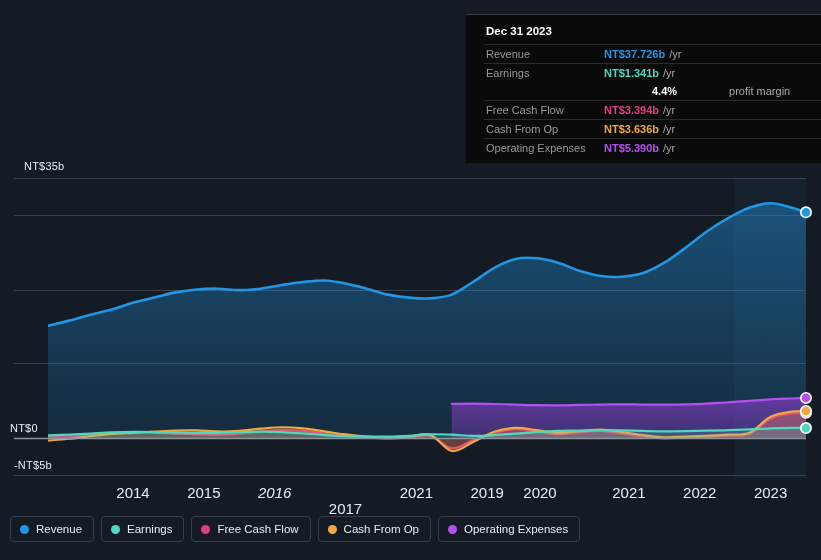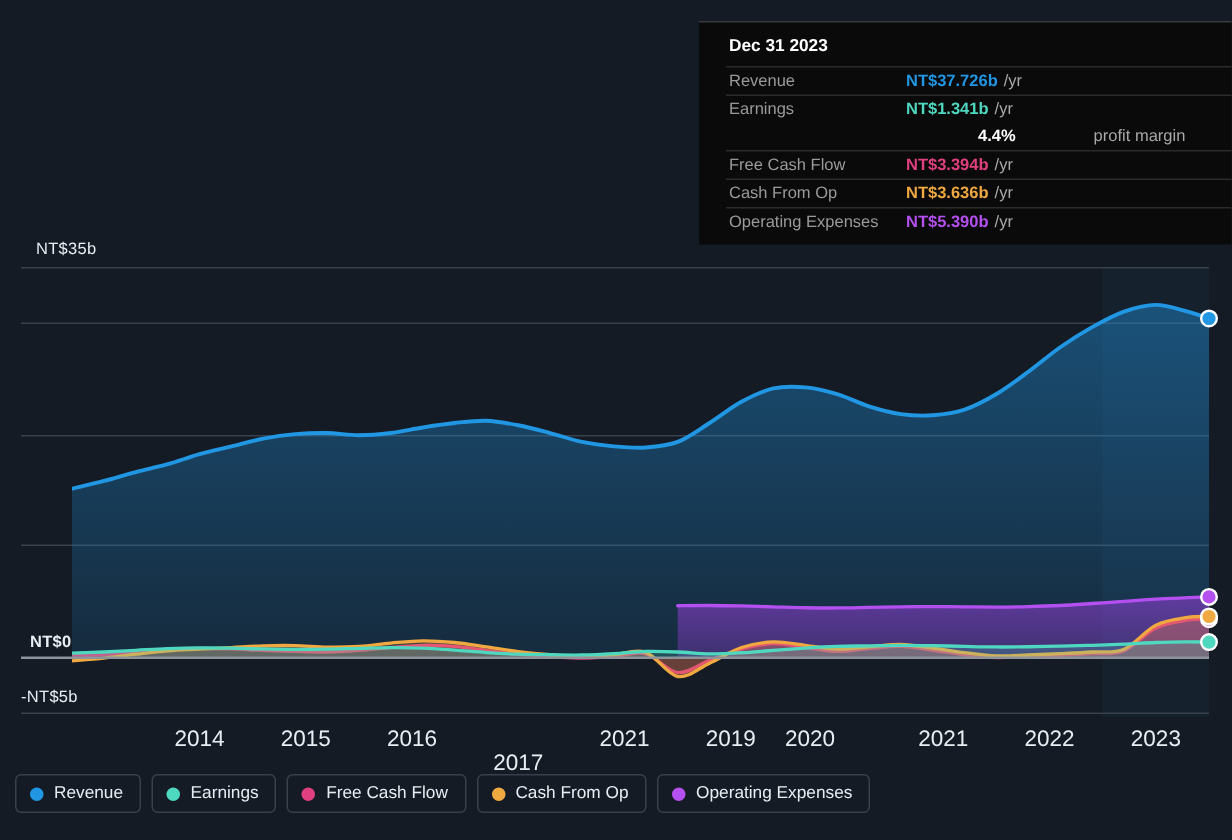--- a/index.html
+++ b/index.html
@@ -105,27 +105,27 @@
     <g id="endpoint-layer">
         <circle cx="806.00" cy="212.32" r="5.2" fill="#2196e3" stroke="#ffffff" stroke-width="1.6"></circle>
         <circle cx="806.00" cy="397.96" r="5.2" fill="#b44ff0" stroke="#ffffff" stroke-width="1.6"></circle>
         <circle cx="806.00" cy="412.79" r="5.2" fill="#e0407f" stroke="#ffffff" stroke-width="1.6"></circle>
         <circle cx="806.00" cy="410.99" r="5.2" fill="#f0a840" stroke="#ffffff" stroke-width="1.6"></circle>
         <circle cx="806.00" cy="428.04" r="5.2" fill="#4fd8c0" stroke="#ffffff" stroke-width="1.6"></circle>
       </g>
   </svg>
 
   <div class="ylab" style="left:24px; top:160px;">NT$35b</div>
-  <div class="ylab" style="left:20px; top:422px;font-weight:bold;">NT$0</div>
+  <div class="ylab" style="left:10px; top:422px;">NT$0</div>
   <div class="ylab" style="left:14px; top:459px;">-NT$5b</div>
 
   <div id="xlabels">
       <div class="xlab" style="left: 103.009px; top: 484px;">2014</div>
       <div class="xlab" style="left: 173.85px; top: 484px;">2015</div>
-      <div class="xlab" style="left: 244.692px; top: 484px;">2016</div>
+      <div class="xlab" style="left: 244.692px; top: 484px; font-style: italic;">2016</div>
       <div class="xlab" style="left: 315.533px; top: 500px;">2017</div>
       <div class="xlab" style="left: 386.374px; top: 484px;">2021</div>
       <div class="xlab" style="left: 457.215px; top: 484px;">2019</div>
       <div class="xlab" style="left: 510px; top: 484px;">2020</div>
       <div class="xlab" style="left: 598.897px; top: 484px;">2021</div>
       <div class="xlab" style="left: 669.738px; top: 484px;">2022</div>
       <div class="xlab" style="left: 740.579px; top: 484px;">2023</div>
     </div>
 
   <div class="tooltip">

